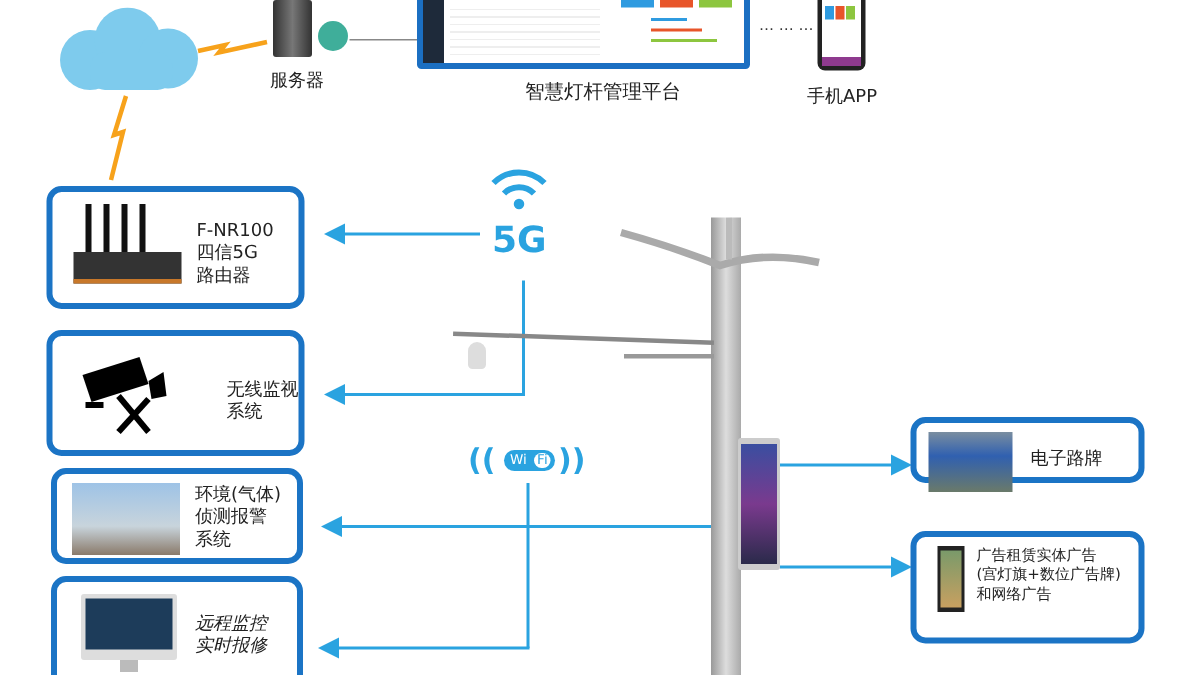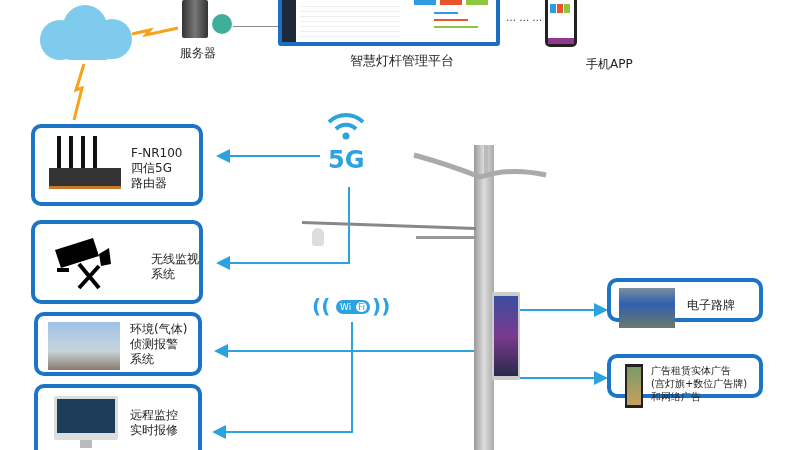--- a/index.html
+++ b/index.html
@@ -54,21 +54,21 @@
 <div class="caption" style="left:350px;top:52px;font-size:13px;">智慧灯杆管理平台</div>
 <div class="abs" style="left:506px;top:12px;font-size:10px;color:#333;">… … …</div>
 
 <div class="abs" style="left:545px;top:0;width:32px;height:47px;background:#222;border-radius:0 0 5px 5px;">
   <div class="abs" style="left:3px;top:0;width:26px;height:38px;background:#fff;"></div>
   <div class="abs" style="left:5px;top:4px;width:6px;height:9px;background:#2f9be0;"></div>
   <div class="abs" style="left:12px;top:4px;width:6px;height:9px;background:#e8552a;"></div>
   <div class="abs" style="left:19px;top:4px;width:6px;height:9px;background:#8dc63f;"></div>
   <div class="abs" style="left:3px;top:38px;width:26px;height:6px;background:#8e3a8e;"></div>
 </div>
-<div class="caption" style="left:538px;top:56px;margin-left:48px;">手机APP</div>
+<div class="caption" style="left:538px;top:56px;">手机APP</div>
 
 <svg class="abs" style="left:325px;top:110px" width="42" height="30">
   <path d="M4,12 A24,24 0 0 1 38,12" fill="none" stroke="#2aa3e0" stroke-width="4"></path>
   <path d="M11,19 A14,14 0 0 1 31,19" fill="none" stroke="#2aa3e0" stroke-width="4"></path>
   <circle cx="21" cy="26" r="3.5" fill="#2aa3e0"></circle>
 </svg>
 <div class="abs" style="left:328px;top:146px;font-size:24px;font-weight:bold;color:#2aa3e0;">5G</div>
 
 <div class="abs" style="left:312px;top:292px;width:80px;height:30px;">
   <div class="abs" style="left:0;top:2px;font-size:20px;color:#2aa3e0;font-weight:bold;">((</div>
@@ -138,29 +138,29 @@
   <div class="label" style="left:92px;top:6px;">环境(气体)
 侦测报警
 系统</div>
 </div>
 
 <div class="card" style="left:34px;top:384px;width:168px;height:80px;">
   <div class="abs" style="left:16px;top:8px;width:64px;height:44px;background:#ddd;border-radius:2px;">
     <div class="abs" style="left:3px;top:3px;width:58px;height:34px;background:#1d3c5a;"></div>
     <div class="abs" style="left:26px;top:44px;width:12px;height:8px;background:#bbb;"></div>
   </div>
-  <div class="label" style="left:92px;top:20px;">远程监控
+  <div class="label" style="left:92px;top:20px;font-style:italic;">远程监控
 实时报修</div>
 </div>
 
 <div class="card" style="left:607px;top:278px;width:156px;height:44px;">
   <div class="abs" style="left:8px;top:6px;width:56px;height:40px;background:linear-gradient(#7a8ea0,#3060b0 40%,#6a7a6a);"></div>
   <div class="label" style="left:76px;top:16px;">电子路牌</div>
 </div>
 
-<div class="card" style="left:607px;top:354px;width:156px;height:44px;">
+<div class="card" style="left:607px;top:354px;width:156px;height:75px;">
   <div class="abs" style="left:14px;top:6px;width:18px;height:44px;background:#222;">
     <div class="abs" style="left:2px;top:3px;width:14px;height:38px;background:linear-gradient(#7a9a6a,#c8a060);"></div>
   </div>
   <div class="label" style="left:40px;top:6px;font-size:10px;line-height:13px;">广告租赁实体广告
 (宫灯旗+数位广告牌)
 和网络广告</div>
 </div>
 
 </body></html>

